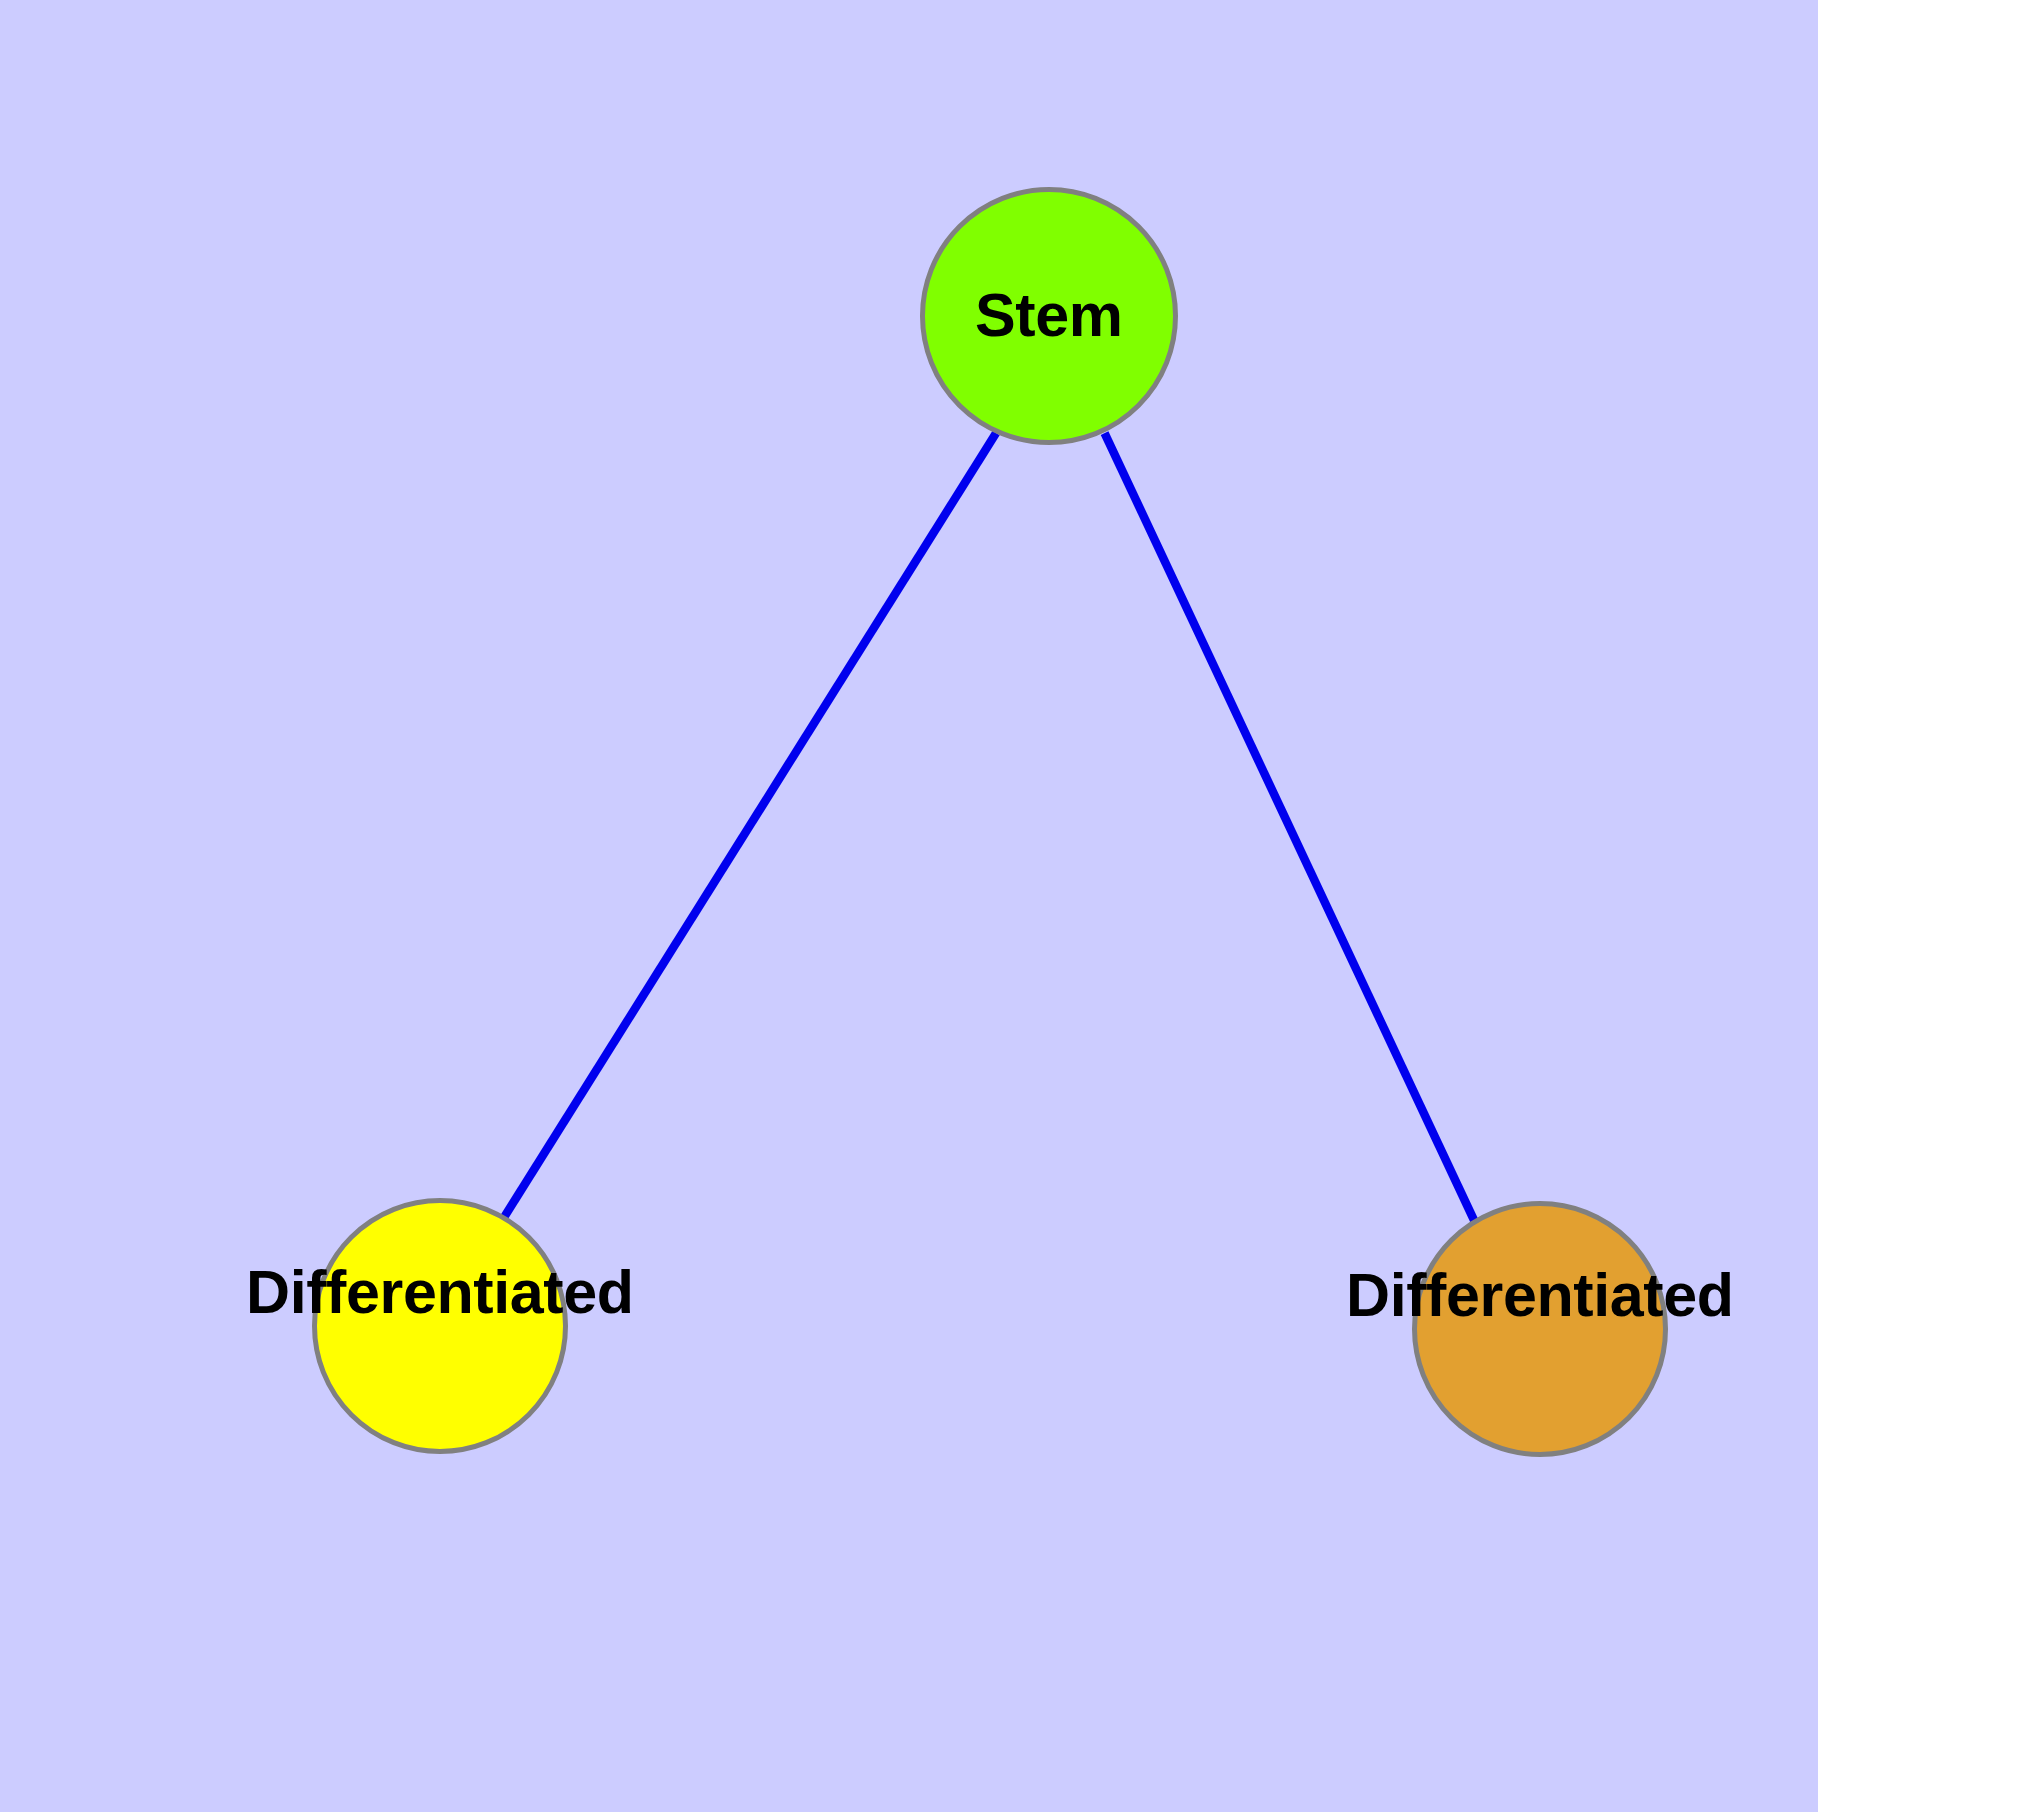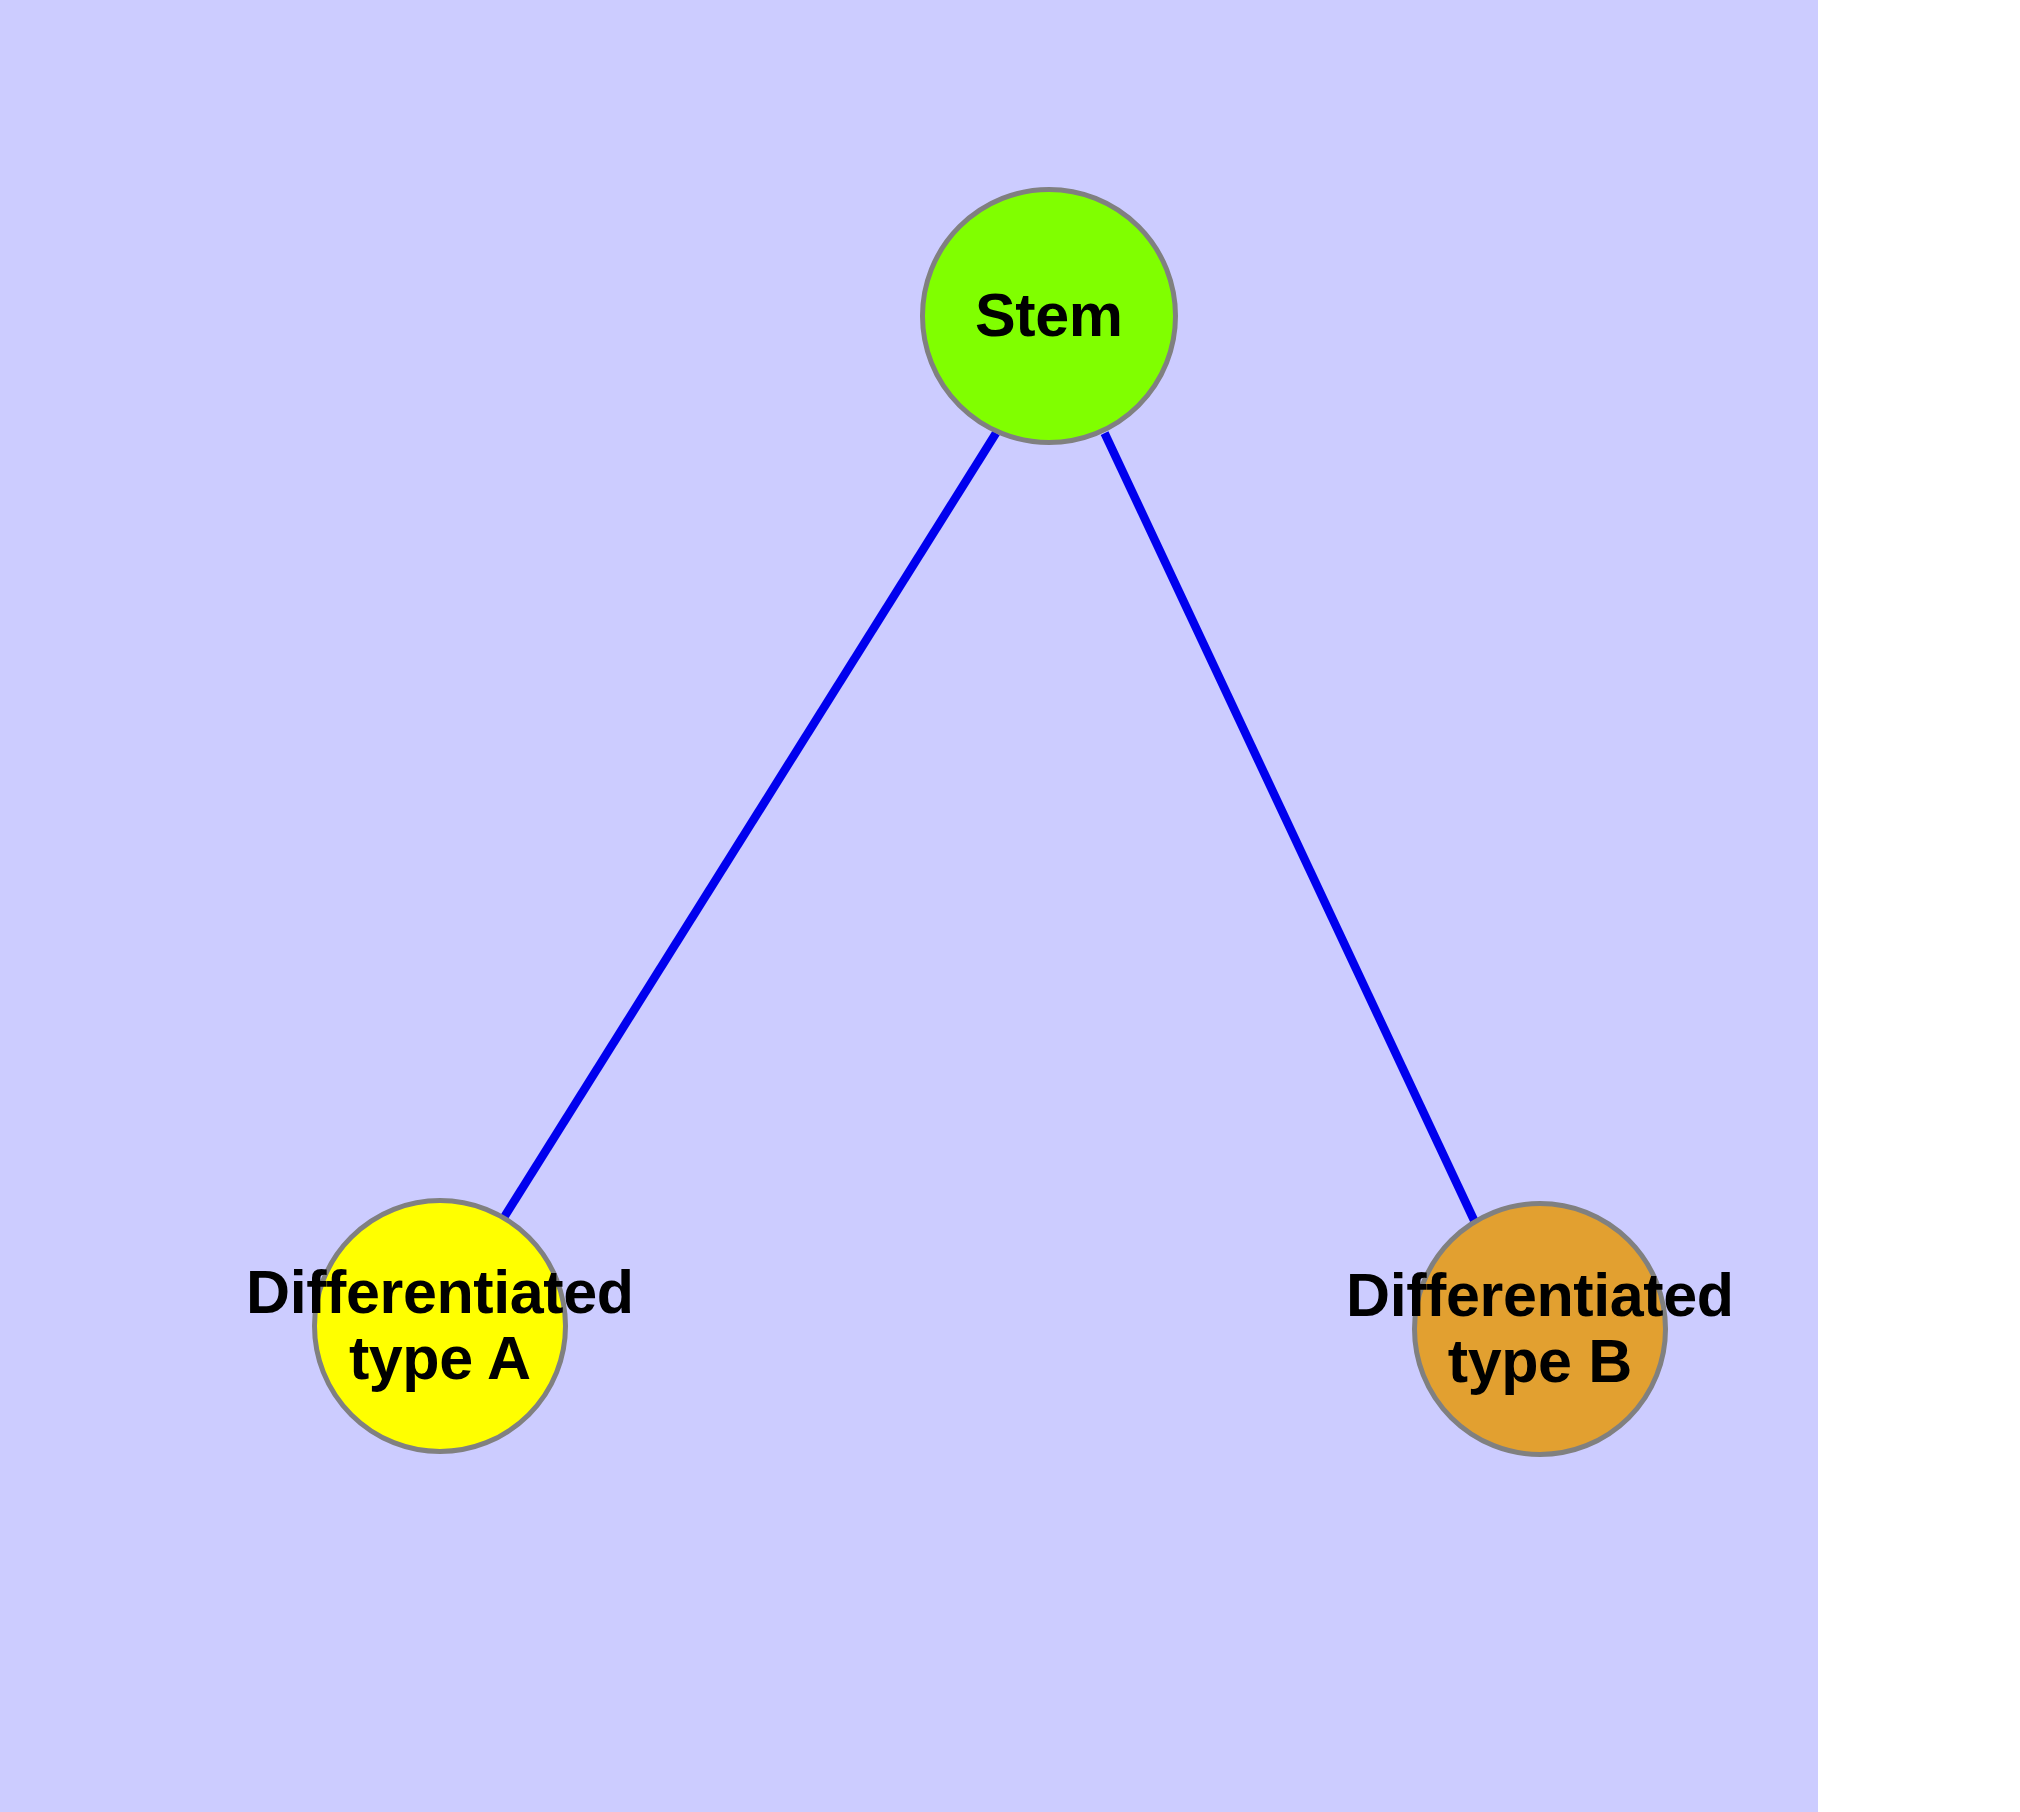--- a/index.html
+++ b/index.html
@@ -74,25 +74,23 @@
   </div>
   <div class="node-label" style="font-size: 61px; color: rgb(0, 0, 0); left: 975px; top: 283px;">
     <span class="lbl-line">Stem</span>
   </div>
 
   <div class="node" style="left: 312px; top: 1198px; width: 256px; height: 256px;">
     <div class="node-circle" style="width: 256px; height: 256px; background: rgb(255, 255, 0); border-color: rgb(128, 128, 128); border-width: 5.1px;"></div>
   </div>
   <div class="node-label" style="font-size: 61px; color: rgb(0, 0, 0); left: 246px; top: 1260px;">
     <span class="lbl-line">Differentiated</span>
-    <span class="lbl-line">type A</span>
   </div>
 
   <div class="node" style="left: 1412px; top: 1201px; width: 256px; height: 256px;">
     <div class="node-circle" style="width: 256px; height: 256px; background: rgb(226, 160, 48); border-color: rgb(128, 128, 128); border-width: 5.1px;"></div>
   </div>
   <div class="node-label" style="font-size: 61px; color: rgb(0, 0, 0); left: 1346px; top: 1263px;">
     <span class="lbl-line">Differentiated</span>
-    <span class="lbl-line">type B</span>
   </div>
 
 </div>
 
 
 </body></html>

